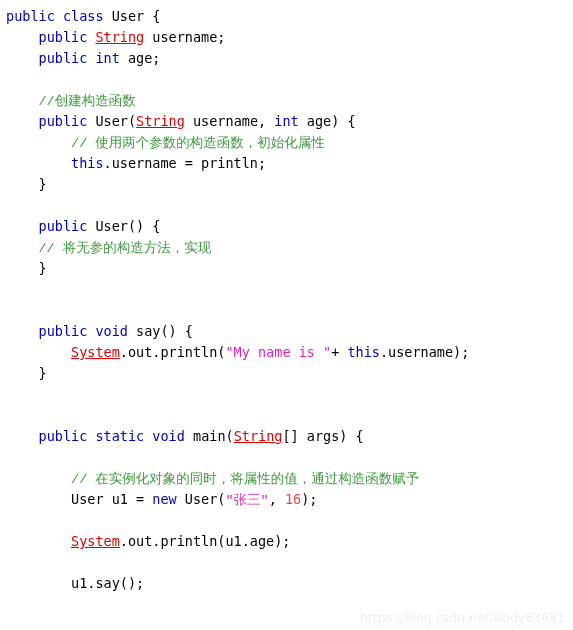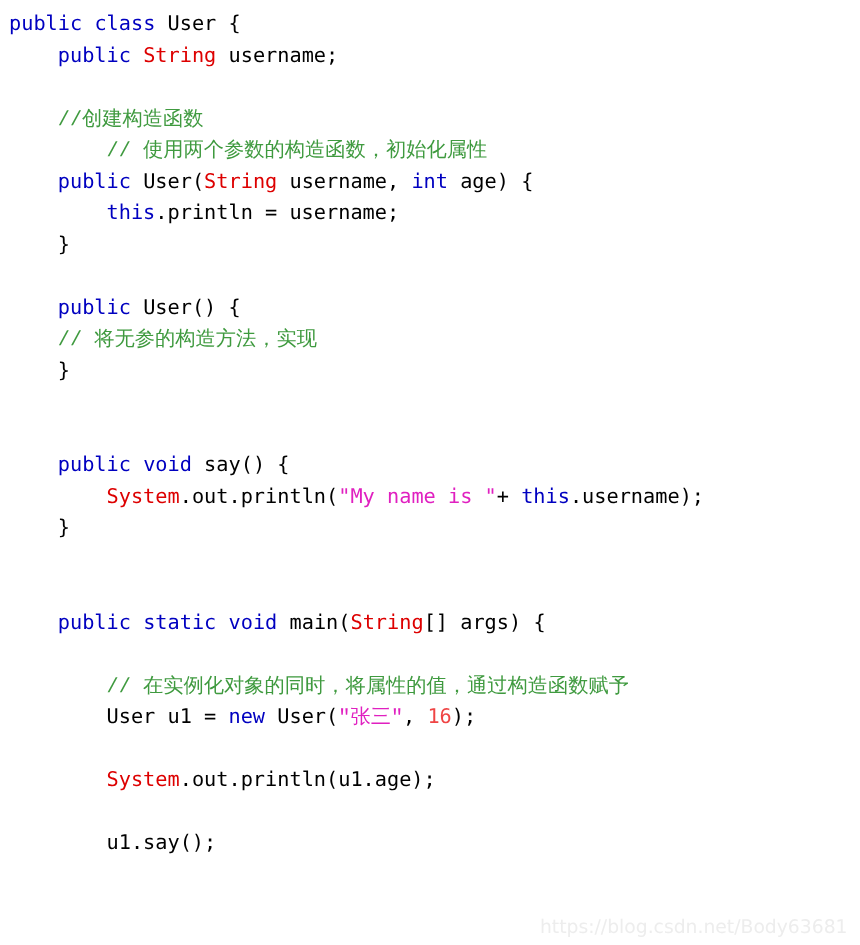--- a/index.html
+++ b/index.html
@@ -22,21 +22,21 @@
   }
   .code-line {
     height: 21px;
     line-height: 21px;
     font-size: 13.5px;
     white-space: pre;
     letter-spacing: 0px;
   }
   .tok { white-space: pre; }
   .t-keyword  { color: #0000c0; }
-  .t-type     { color: #dd0000; }
+  .t-type     { color: #dd0000; text-decoration: underline; }
   .t-string   { color: #e020c0; }
   .t-comment  { color: #3f9a3f; }
   .t-number   { color: #ef4444; }
   .t-plain    { color: #000000; }
   .cjk {
     font-family: Liberation Mono, monospace;
     font-size: 13.5px;
   }
   #watermark {
     position: absolute;
@@ -49,25 +49,26 @@
     user-select: none;
   }
 </style>
 </head>
 <body>
 
 <div id="code-block">
   <div id="code-lines">
       <div class="code-line"><span class="tok t-keyword">public</span><span class="tok t-plain"> </span><span class="tok t-keyword">class</span><span class="tok t-plain"> User {</span></div>
       <div class="code-line"><span class="tok t-plain">    </span><span class="tok t-keyword">public</span><span class="tok t-plain"> </span><span class="tok t-type">String</span><span class="tok t-plain"> username;</span></div>
+      <div class="code-line"><span class="tok t-plain">    </span><span class="tok t-keyword">public</span><span class="tok t-plain"> </span><span class="tok t-keyword">int</span><span class="tok t-plain"> age;</span></div>
       <div class="code-line">&nbsp;</div>
       <div class="code-line"><span class="tok t-plain">    </span><span class="tok t-comment cjk">//创建构造函数</span></div>
+      <div class="code-line"><span class="tok t-plain">    </span><span class="tok t-keyword">public</span><span class="tok t-plain"> User(</span><span class="tok t-type">String</span><span class="tok t-plain"> username, </span><span class="tok t-keyword">int</span><span class="tok t-plain"> age) {</span></div>
       <div class="code-line"><span class="tok t-plain">        </span><span class="tok t-comment cjk">// 使用两个参数的构造函数，初始化属性</span></div>
-      <div class="code-line"><span class="tok t-plain">    </span><span class="tok t-keyword">public</span><span class="tok t-plain"> User(</span><span class="tok t-type">String</span><span class="tok t-plain"> username, </span><span class="tok t-keyword">int</span><span class="tok t-plain"> age) {</span></div>
-      <div class="code-line"><span class="tok t-plain">        </span><span class="tok t-keyword">this</span><span class="tok t-plain">.println = username;</span></div>
+      <div class="code-line"><span class="tok t-plain">        </span><span class="tok t-keyword">this</span><span class="tok t-plain">.username = println;</span></div>
       <div class="code-line"><span class="tok t-plain">    }</span></div>
       <div class="code-line">&nbsp;</div>
       <div class="code-line"><span class="tok t-plain">    </span><span class="tok t-keyword">public</span><span class="tok t-plain"> User() {</span></div>
       <div class="code-line"><span class="tok t-plain">    </span><span class="tok t-comment cjk">// 将无参的构造方法，实现</span></div>
       <div class="code-line"><span class="tok t-plain">    }</span></div>
       <div class="code-line">&nbsp;</div>
       <div class="code-line">&nbsp;</div>
       <div class="code-line"><span class="tok t-plain">    </span><span class="tok t-keyword">public</span><span class="tok t-plain"> </span><span class="tok t-keyword">void</span><span class="tok t-plain"> say() {</span></div>
       <div class="code-line"><span class="tok t-plain">        </span><span class="tok t-type">System</span><span class="tok t-plain">.out.println(</span><span class="tok t-string">"My name is "</span><span class="tok t-plain">+ </span><span class="tok t-keyword">this</span><span class="tok t-plain">.username);</span></div>
       <div class="code-line"><span class="tok t-plain">    }</span></div>

